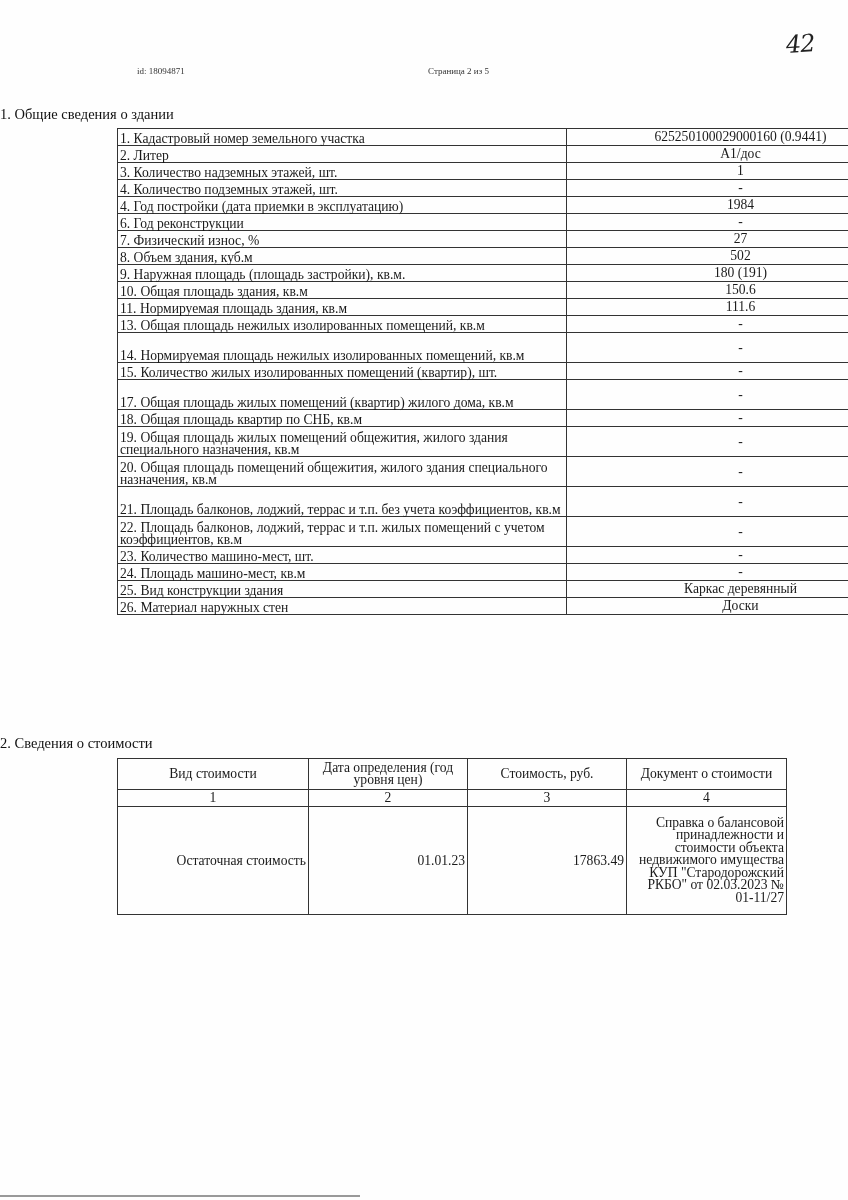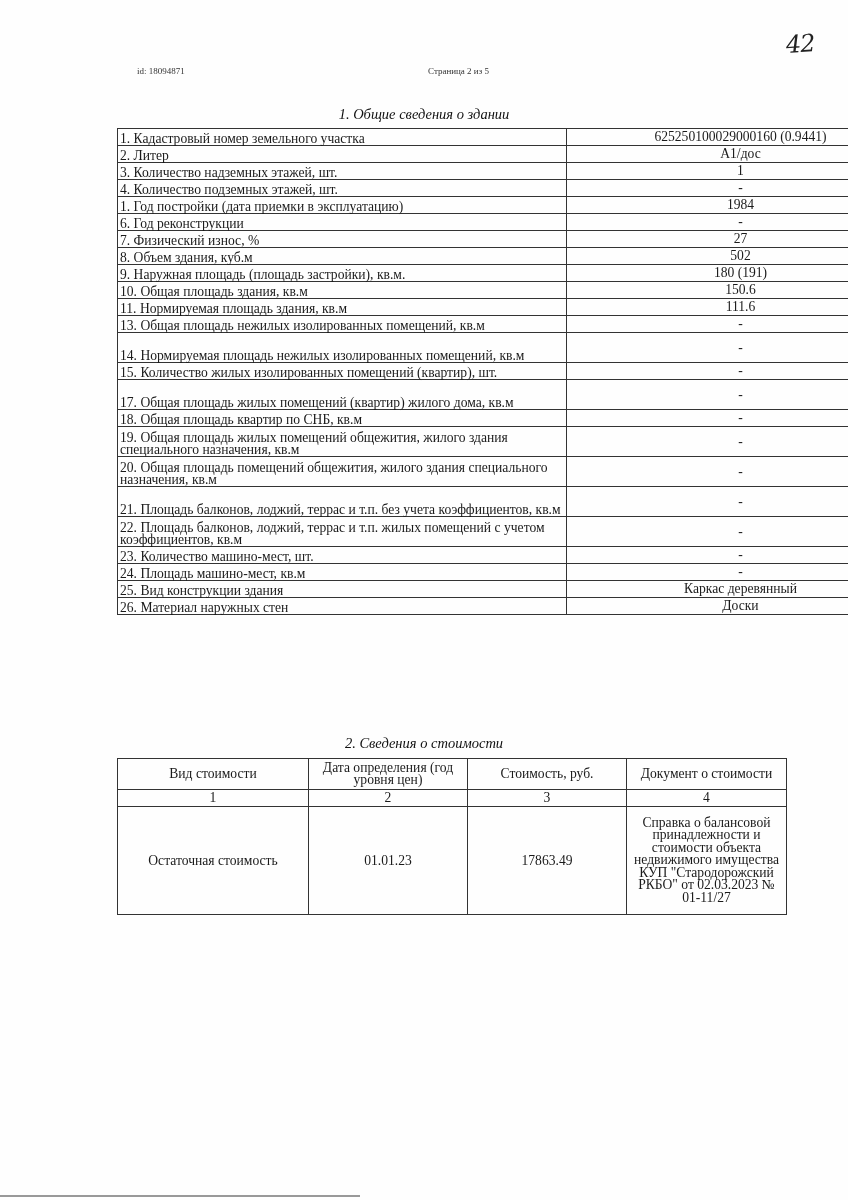--- a/index.html
+++ b/index.html
@@ -3,32 +3,32 @@
 <meta charset="utf-8">
 <style>
   html, body { margin: 0; padding: 0; }
   body {
     width: 848px; height: 1200px; background: #fefefe; position: relative; overflow: hidden;
     font-family: "Liberation Serif", "DejaVu Serif", serif; color: #1a1a1a;
   }
   .header-id { position: absolute; left: 137px; top: 66px; font-size: 9px; color: #333; }
   .header-page { position: absolute; left: 428px; top: 66px; font-size: 9px; color: #333; }
   .handwritten { position: absolute; left: 786px; top: 30px; font-size: 24px; font-style: italic; font-family: "DejaVu Serif", serif; color: #222; transform: rotate(-4deg); letter-spacing: -1px; }
-  .sec-title { position: absolute; width: 848px; text-align: center; font-size: 14.5px; color: #111; font-style: italic; }
+  .sec-title { position: absolute; width: 848px; font-size: 14.5px; color: #111; }
   .t1 { position: absolute; left: 117px; top: 128px; width: 798px; border-collapse: collapse; font-size: 13.6px; }
   .t1 td { border: 1px solid #333; padding: 0 2px; line-height: 12px; vertical-align: bottom; }
   .t1 td.label { width: 444px; }
   .t1 td.val { text-align: center; vertical-align: middle; }
   .t1 tr.single td { height: 16px; }
   .t1 tr.double td { height: 29px; }
   .t2 { position: absolute; left: 117px; top: 758px; width: 670px; border-collapse: collapse; font-size: 13.6px; }
   .t2 td, .t2 th { border: 1px solid #333; text-align: center; vertical-align: middle; font-weight: normal; line-height: 12px; padding: 0 2px; }
   .t2 th { height: 30px; }
   .t2 tr.nums td { height: 16px; }
-  .t2 tr.data td { height: 107px; }
+  .t2 tr.data td { height: 107px; text-align: right; }
   .t2 .doc { line-height: 12.5px; }
   .scan-edge { position: absolute; left: 0; top: 1195px; width: 360px; height: 2px; background: #555; opacity: 0.6; }
 </style>
 </head>
 <body>
 
 <div>
   <div class="header-id">id: 18094871</div>
   <div class="header-page">Страница 2 из 5</div>
   <div class="handwritten">42</div>
@@ -47,21 +47,21 @@
         </tr>
       <tr class="single">
           <td class="label">3. Количество надземных этажей, шт.</td>
           <td class="val">1</td>
         </tr>
       <tr class="single">
           <td class="label">4. Количество подземных этажей, шт.</td>
           <td class="val">-</td>
         </tr>
       <tr class="single">
-          <td class="label">1. Год постройки (дата приемки в эксплуатацию)</td>
+          <td class="label">4. Год постройки (дата приемки в эксплуатацию)</td>
           <td class="val">1984</td>
         </tr>
       <tr class="single">
           <td class="label">6. Год реконструкции</td>
           <td class="val">-</td>
         </tr>
       <tr class="single">
           <td class="label">7. Физический износ, %</td>
           <td class="val">27</td>
         </tr>

